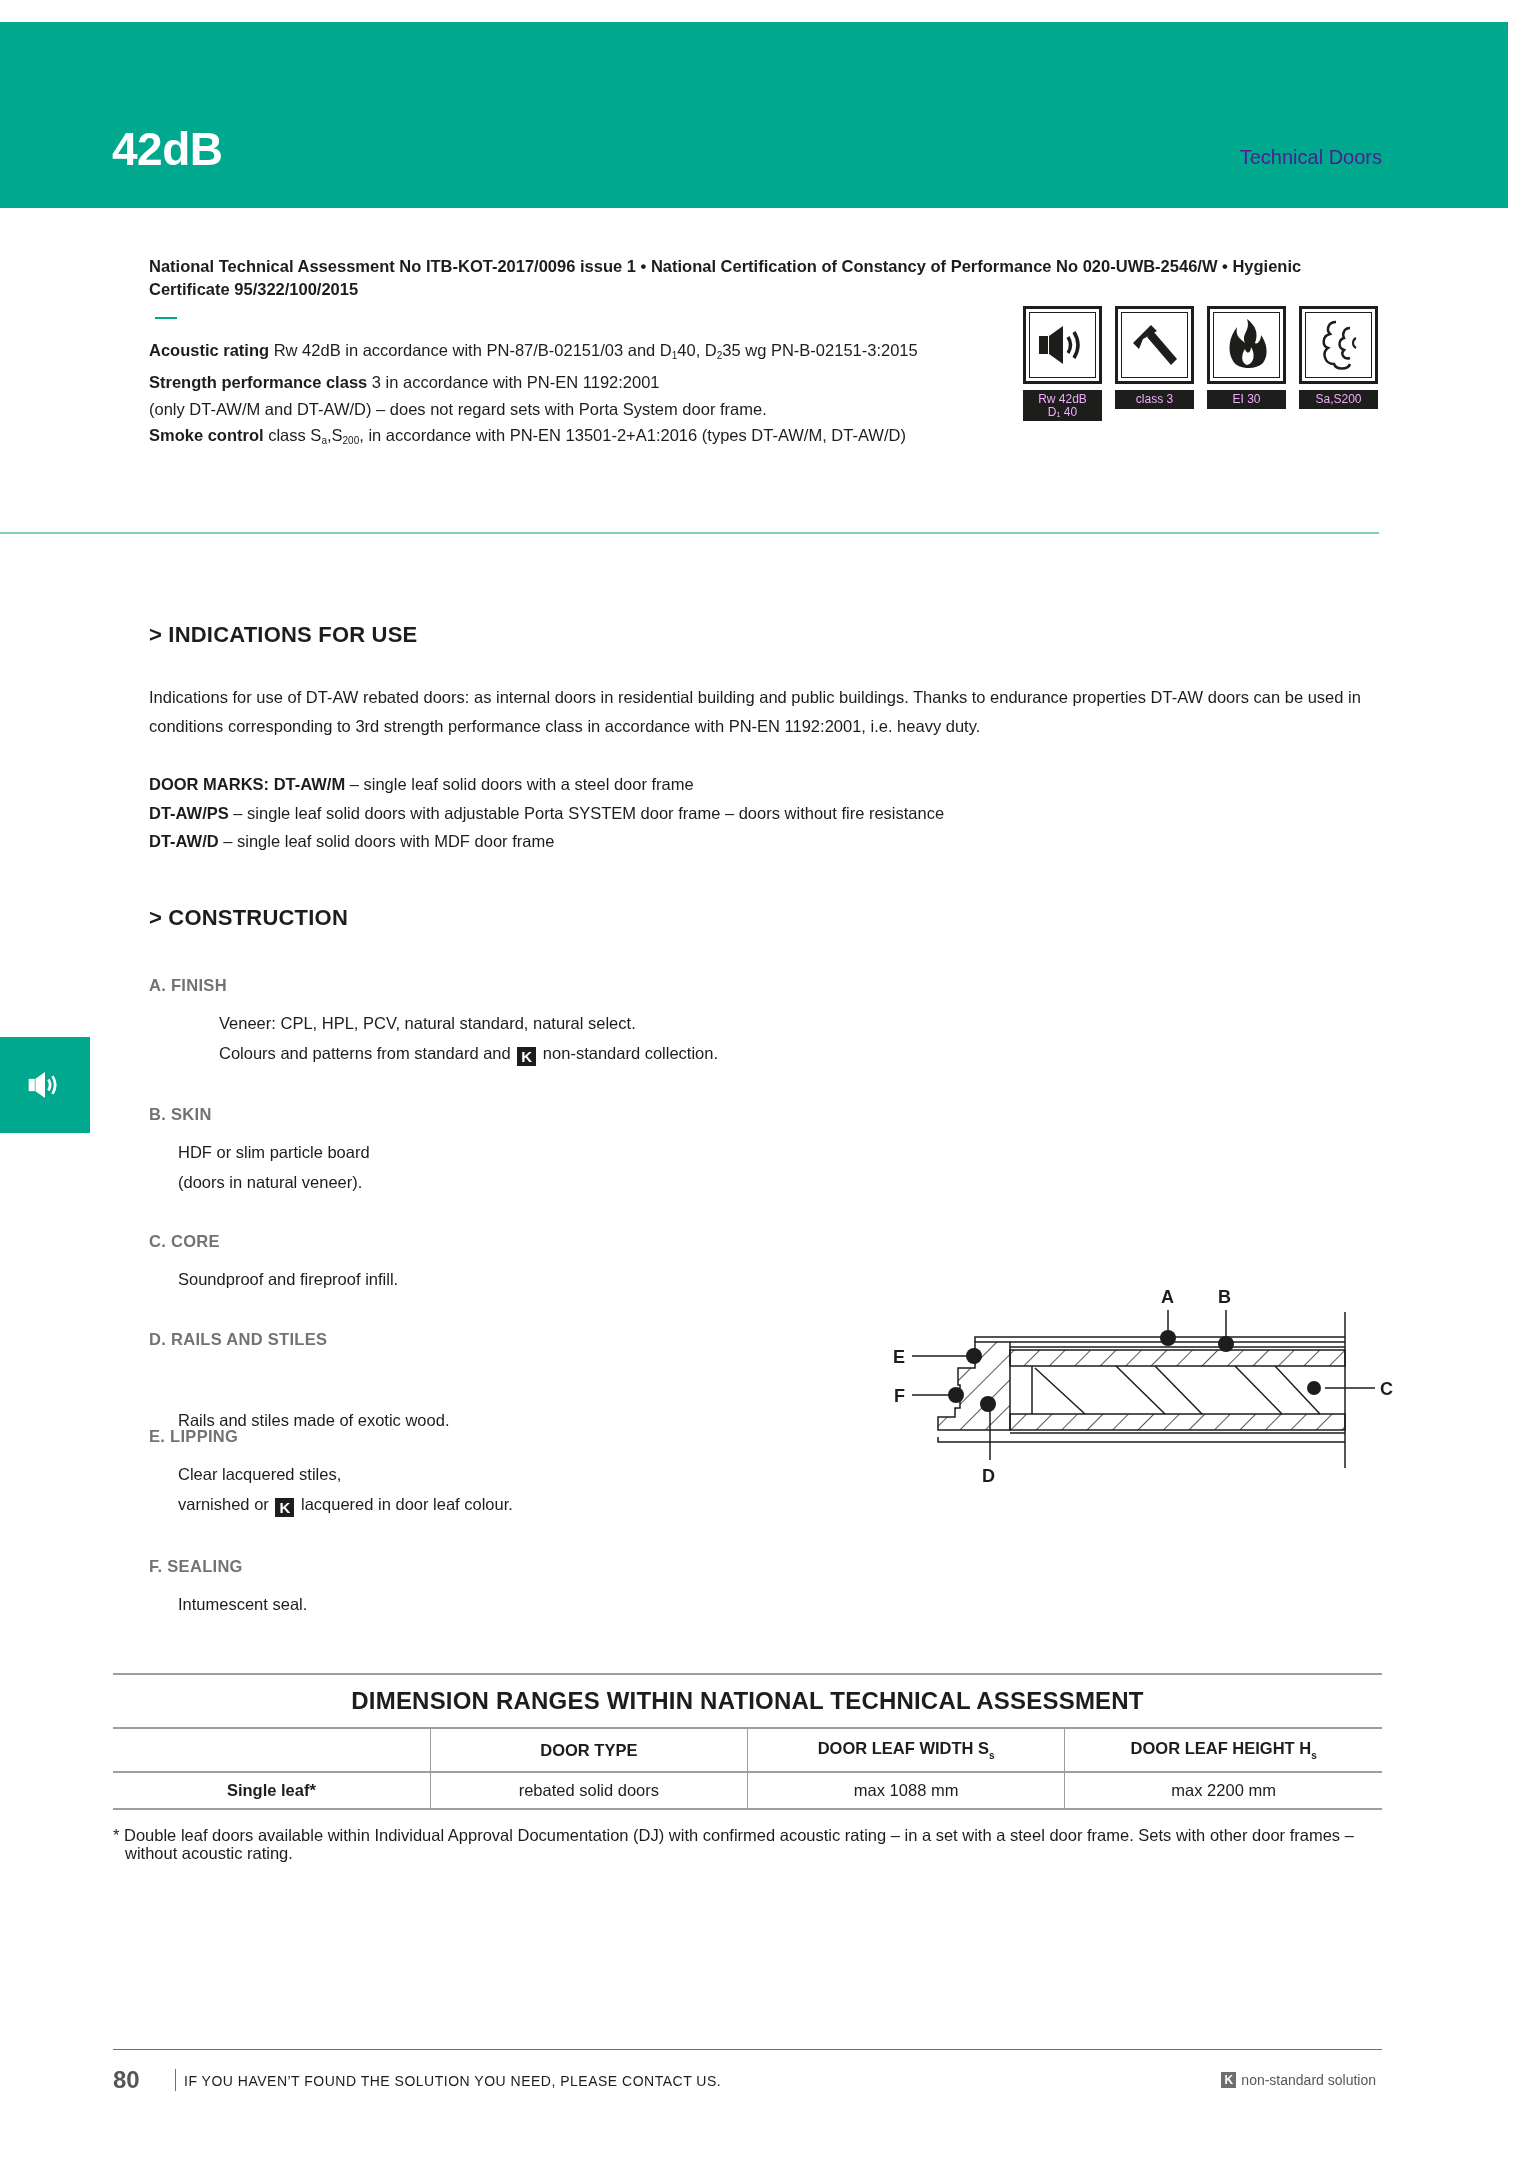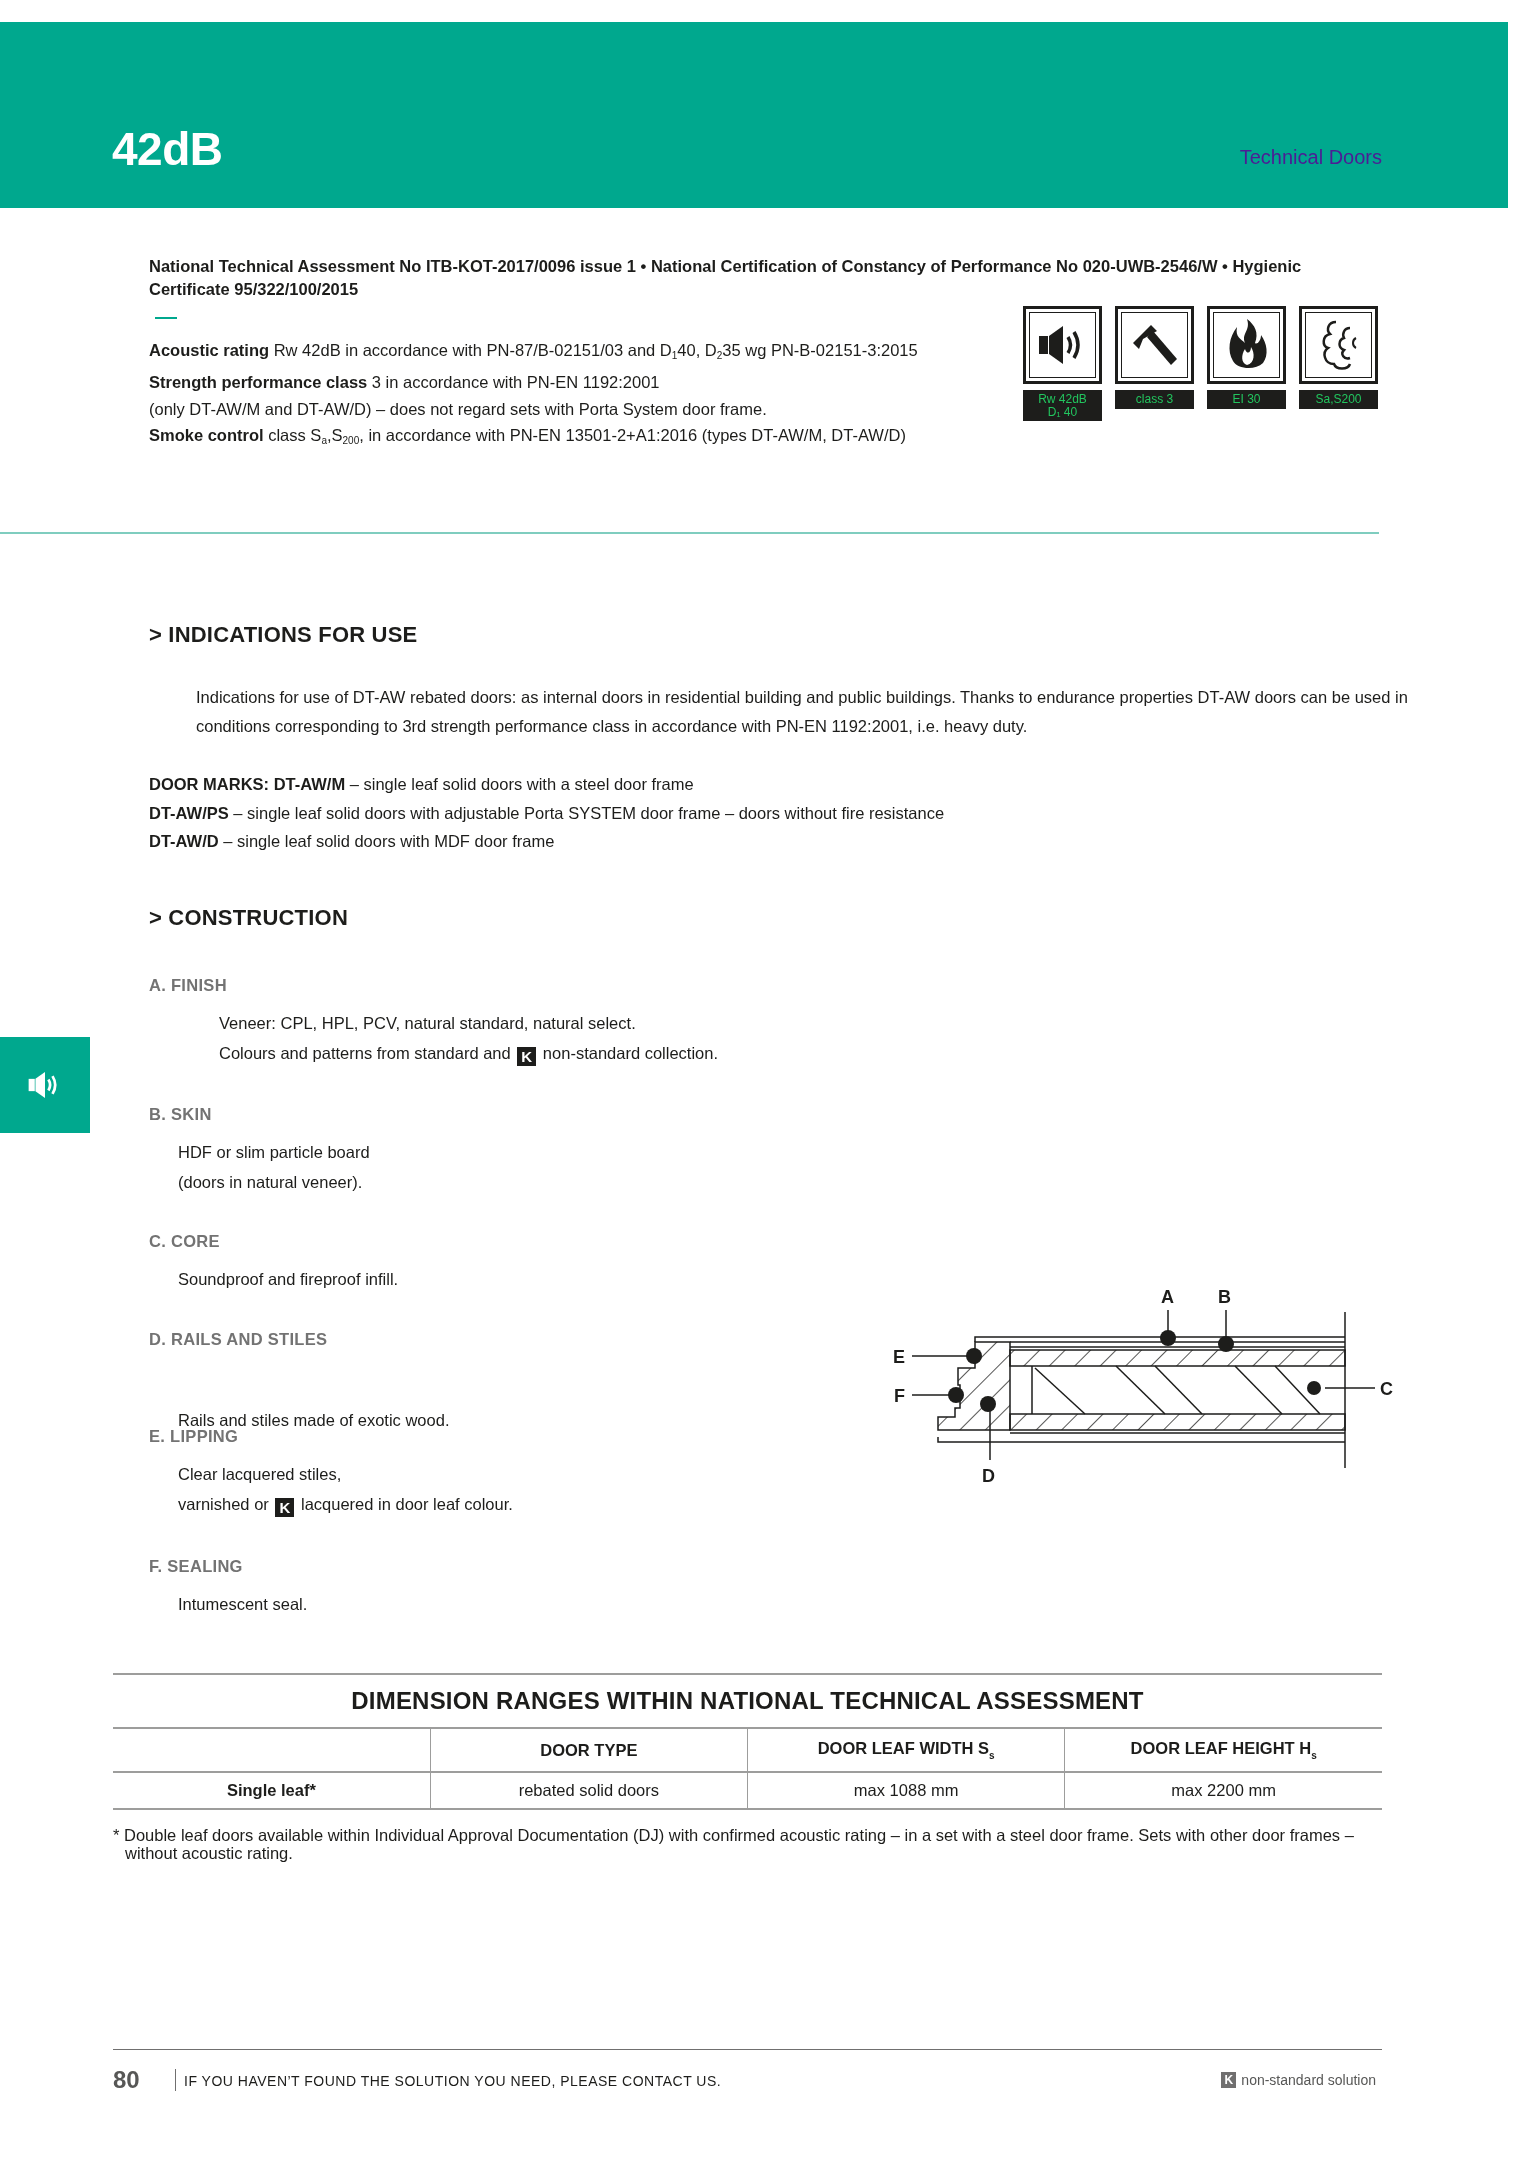--- a/index.html
+++ b/index.html
@@ -14,26 +14,26 @@
   .teal-dash { position: absolute; left: 155px; top: 317px; width: 22px; height: 2px; background: #00a88e; }
 
   .props { position: absolute; left: 149px; top: 337px; width: 860px; font-size: 16.5px; line-height: 26.3px; }
   .props b { font-weight: bold; }
   .props sub { font-size: 10px; vertical-align: -3px; }
 
   .icons { position: absolute; left: 1023px; top: 306px; display: flex; gap: 13px; }
   .icon-box { width: 79px; display: flex; flex-direction: column; align-items: center; }
   .icon-frame { width: 79px; height: 78px; border: 3px solid #1d1d1b; padding: 3px; }
   .icon-inner { width: 100%; height: 100%; border: 1.5px solid #1d1d1b; display: flex; align-items: center; justify-content: center; }
-  .icon-label { margin-top: 6px; width: 79px; background: #1d1d1b; color: #22c55e; font-size: 12px; text-align: center; line-height: 12.5px; padding: 3px 0; }
+  .icon-label { margin-top: 6px; width: 79px; background: #1d1d1b; color: #f0abfc; font-size: 12px; text-align: center; line-height: 12.5px; padding: 3px 0; }
 
   .divider-teal { position: absolute; left: 0; top: 532px; width: 1379px; height: 2px; background: #7fcdbf; }
 
   .h2 { position: absolute; left: 149px; font-size: 22px; font-weight: bold; letter-spacing: 0.2px; }
-  .para { position: absolute; left: 149px; width: 1240px; font-size: 16.5px; line-height: 29px; margin-left: 47px; }
+  .para { position: absolute; left: 149px; width: 1240px; font-size: 16.5px; line-height: 29px; }
   .marks { position: absolute; left: 149px; font-size: 16.5px; line-height: 28.5px; }
   .marks b { font-weight: bold; }
 
   .side-tab { position: absolute; left: 0; top: 1037px; width: 90px; height: 96px; background: #00a88e; display: flex; align-items: center; justify-content: center; }
 
   .con-head { position: absolute; left: 149px; font-size: 16.5px; font-weight: bold; color: #737373; letter-spacing: 0.3px; }
   .con-body { position: absolute; left: 178px; font-size: 16.5px; line-height: 30px; }
   .kbadge { display: inline-block; width: 19px; height: 19px; background: #1d1d1b; color: #fff; font-weight: bold; font-size: 15px; line-height: 19px; text-align: center; vertical-align: -3px; margin: 0 2px; }
 
   .diagram { position: absolute; left: 880px; top: 1280px; width: 530px; height: 220px; }

